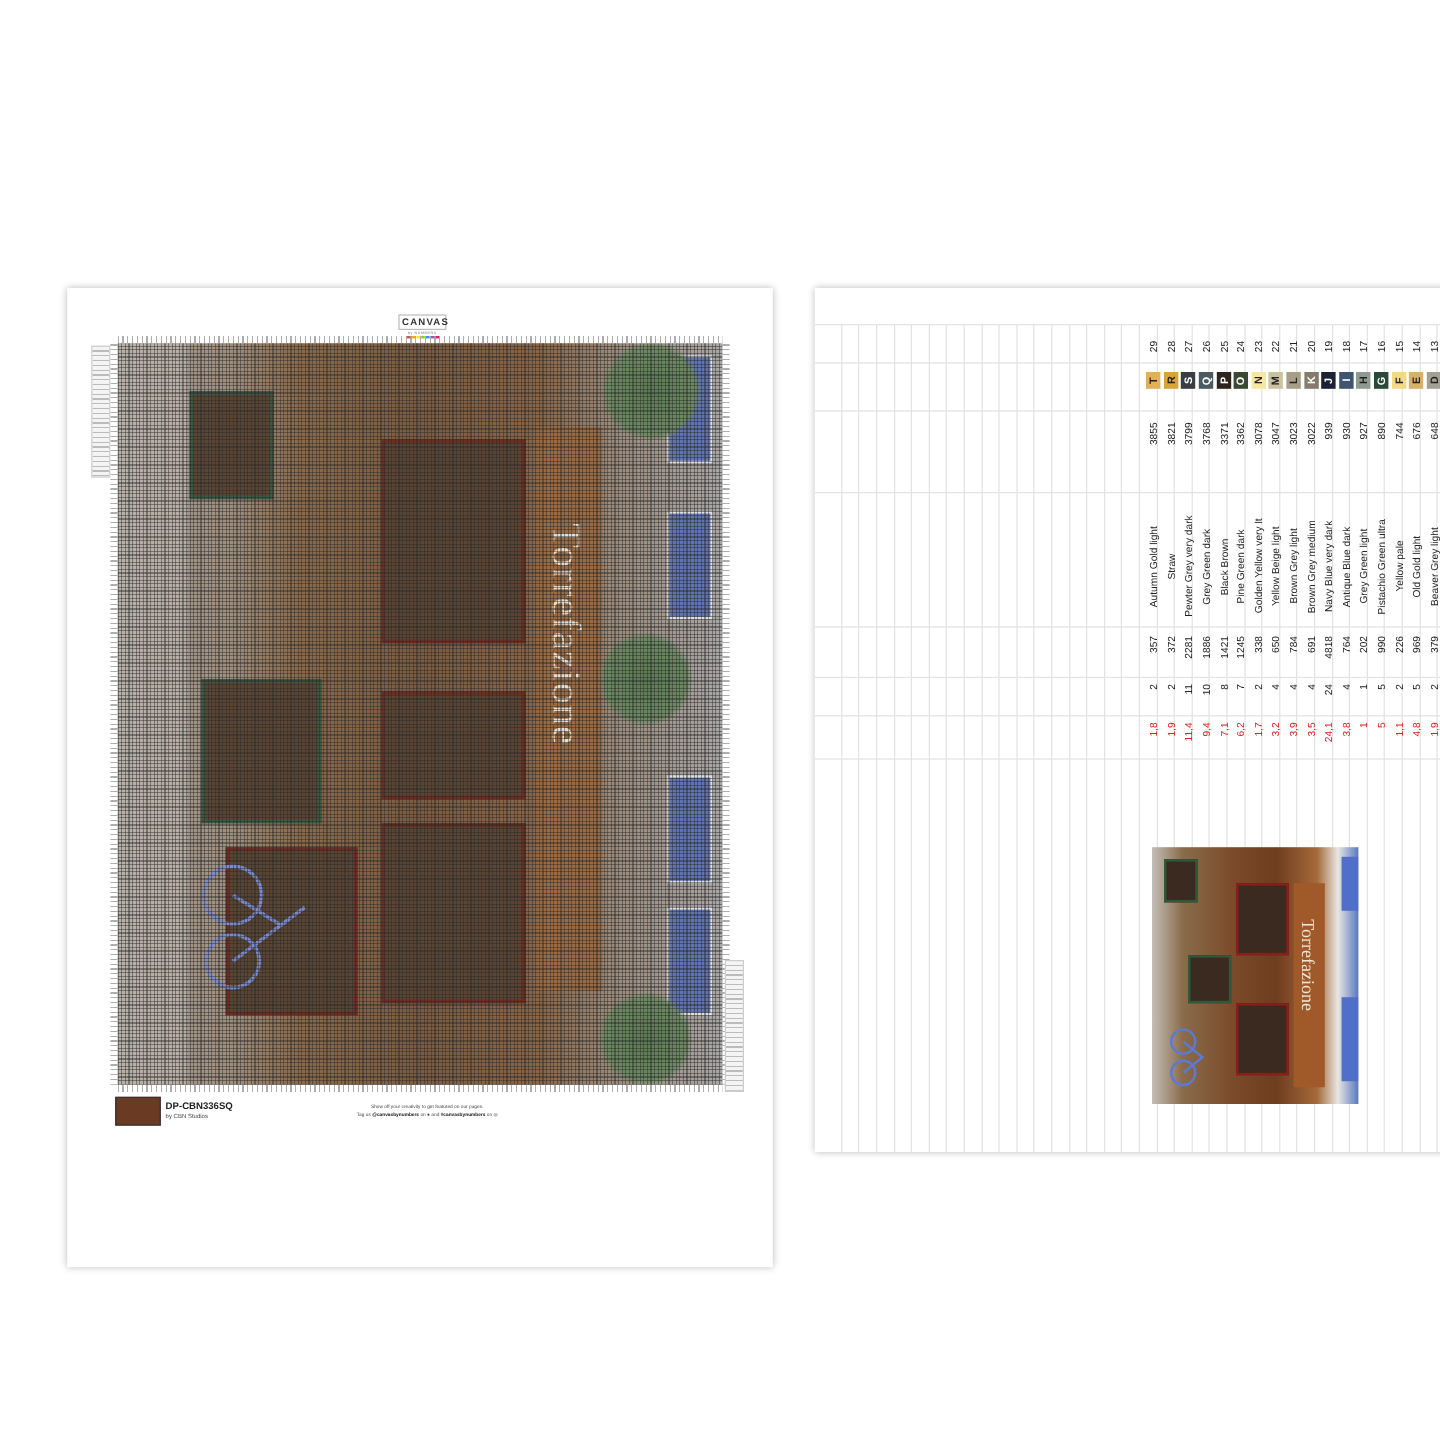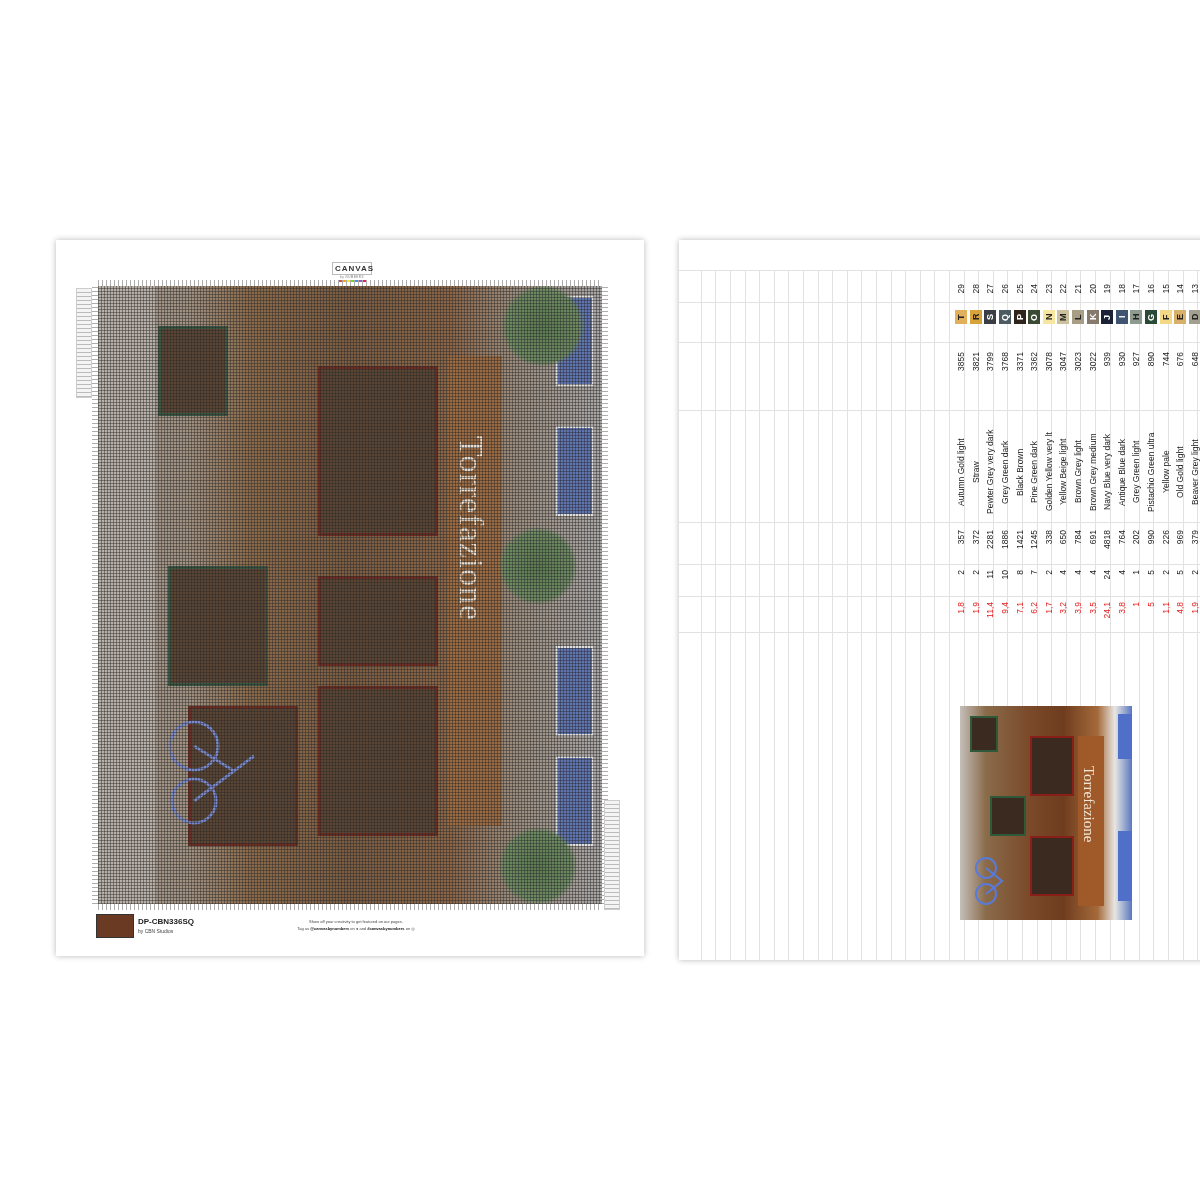--- a/index.html
+++ b/index.html
@@ -1,19 +1,19 @@
 <!DOCTYPE html>
 <html><head>
 <meta charset="utf-8">
 <style>
   * { box-sizing: border-box; margin: 0; padding: 0; }
   body { width: 1200px; height: 1200px; background: #ffffff; position: relative; overflow: hidden; font-family: "Liberation Sans", sans-serif; }
 
   .page { position: absolute; background: #fff; box-shadow: 0 0 6px rgba(0,0,0,0.28); }
-  #page-left { left: 56px; top: 240px; width: 588px; height: 716px; }
+  #page-left { left: 56px; top: 240px; width: 588px; height: 816px; }
   #page-right { left: 679px; top: 240px; width: 715px; height: 720px; }
 
   
   .logo { position: absolute; left: 276px; top: 22px; width: 40px; text-align: center; }
   .logo-main { font-size: 8px; letter-spacing: 1px; color: #333; border: 1px solid #bbb; padding: 1px 2px; font-weight: bold; }
   .logo-sub { font-size: 3px; color: #777; letter-spacing: 0.5px; }
   .logo-dots { display: flex; justify-content: center; gap: 1px; margin-top: 1px; }
   .logo-dots span { width: 3px; height: 2px; display: block; }
 
   .ruler-top { position: absolute; left: 42px; top: 40px; width: 504px; height: 6px;

